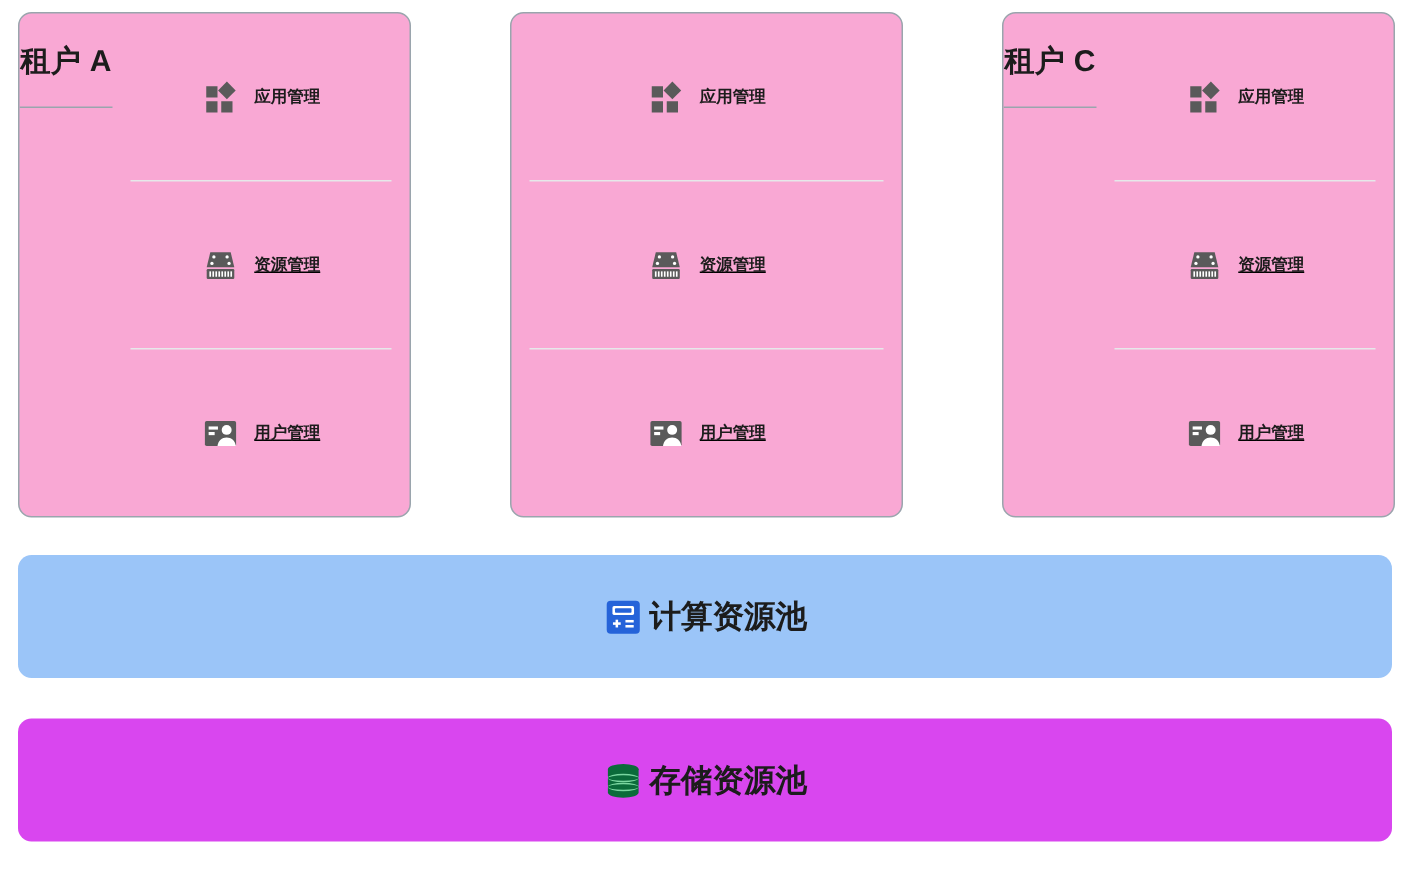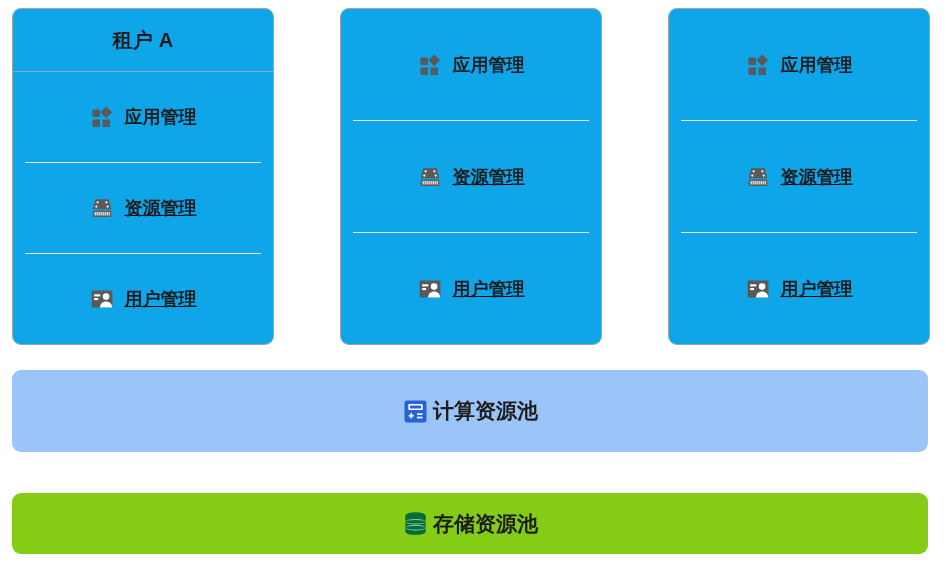--- a/index.html
+++ b/index.html
@@ -26,25 +26,24 @@
   
   .tenant-row {
     display: flex;
     gap: 66px;
     height: 337px;
     flex: 0 0 auto;
   }
   .tenant-card {
     width: 264px;
     box-sizing: border-box;
-    background: #0ea5e9;
+    background: #f9a8d4;
     border: 1.6px solid #9AA5AD;
     border-radius: 9px;
     display: flex;
-    flex-direction: column;
     overflow: hidden;
   }
   .tenant-card-title {
     height: 62px;
     flex: 0 0 62px;
     display: flex;
     align-items: center;
     justify-content: center;
     font-size: 20px;
     font-weight: bold;
@@ -63,21 +62,21 @@
     display: flex;
     align-items: center;
     justify-content: center;
     gap: 11px;
   }
   .tenant-item + .tenant-item {
     border-top: 1.6px solid #E6E8EA;
     text-decoration: underline;
   }
   .tenant-item-label {
-    font-size: 18px;
+    font-size: 11px;
     font-weight: bold;
     color: #1c1c1c;
     white-space: nowrap;
   }
   .tenant-icon {
     width: 24px;
     height: 24px;
     display: block;
     flex: 0 0 24px;
   }
@@ -92,23 +91,23 @@
     margin-left: 0;
     margin-right: 2px;
     flex: 0 0 auto;
   }
   .pool-compute {
     background: #9BC5F8;
     height: 82px;
     margin-top: 25px;
   }
   .pool-storage {
-    background: #84cc16;
-    height: 61px;
-    margin-top: 41px;
+    background: #d946ef;
+    height: 82px;
+    margin-top: 27px;
   }
   .pool-label {
     font-size: 21px;
     font-weight: bold;
     color: #1c1c1c;
     white-space: nowrap;
   }
   .pool-icon {
     width: 27px;
     height: 27px;
@@ -216,20 +215,21 @@
             <circle cx="16.1" cy="9.6" r="3.3" fill="#ffffff"></circle>
             <path d="M10.0 20.4 C10.3 16.7 13.0 14.6 16.1 14.6 C19.2 14.6 21.9 16.7 22.2 20.4 Z" fill="#ffffff"></path>
           </svg>
           <span class="tenant-item-label">用户管理</span>
         </div>
 
       </div>
     </div>
 
     <div class="tenant-card">
+      <div class="tenant-card-title">租户 C</div>
       <div class="tenant-card-body">
 
         <div class="tenant-item">
           <svg class="tenant-icon" viewBox="0 0 24 24">
             <rect x="2.5" y="4.5" width="7.5" height="7.5" fill="#5A5A5A"></rect>
             <rect x="2.5" y="14.5" width="7.5" height="7.5" fill="#5A5A5A"></rect>
             <rect x="12.5" y="14.5" width="7.5" height="7.5" fill="#5A5A5A"></rect>
             <rect x="16.25" y="1.4" width="8.3" height="8.3" fill="#5A5A5A" transform="rotate(45 16.25 1.4)"></rect>
           </svg>
           <span class="tenant-item-label">应用管理</span>

